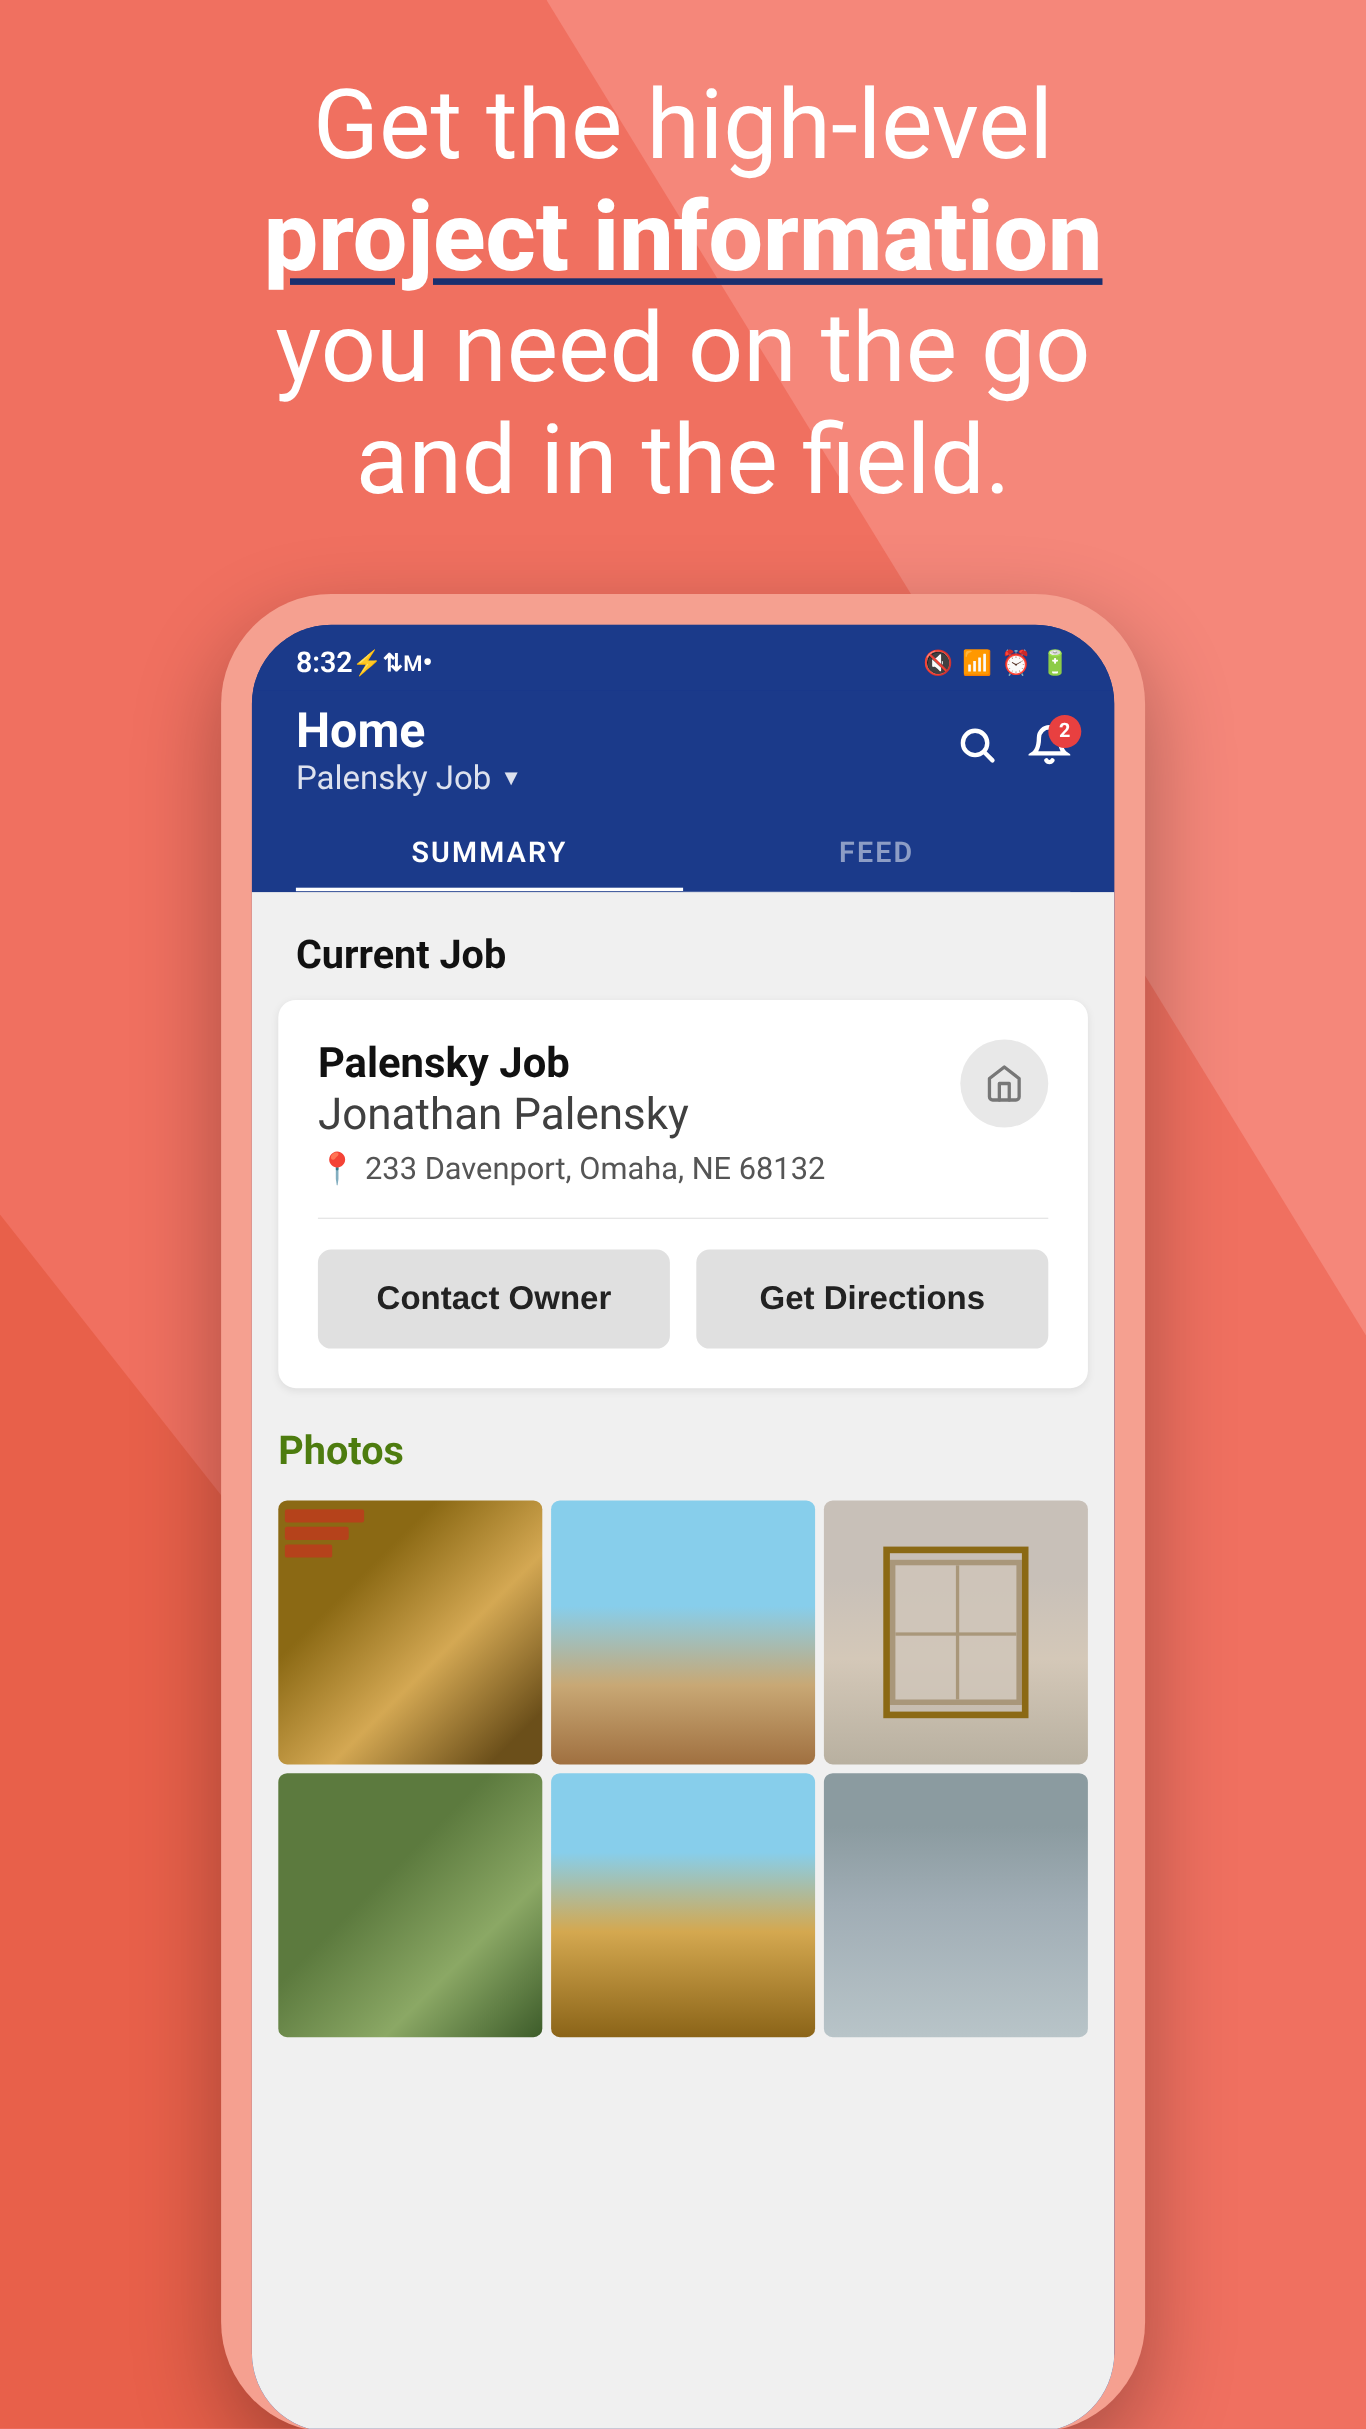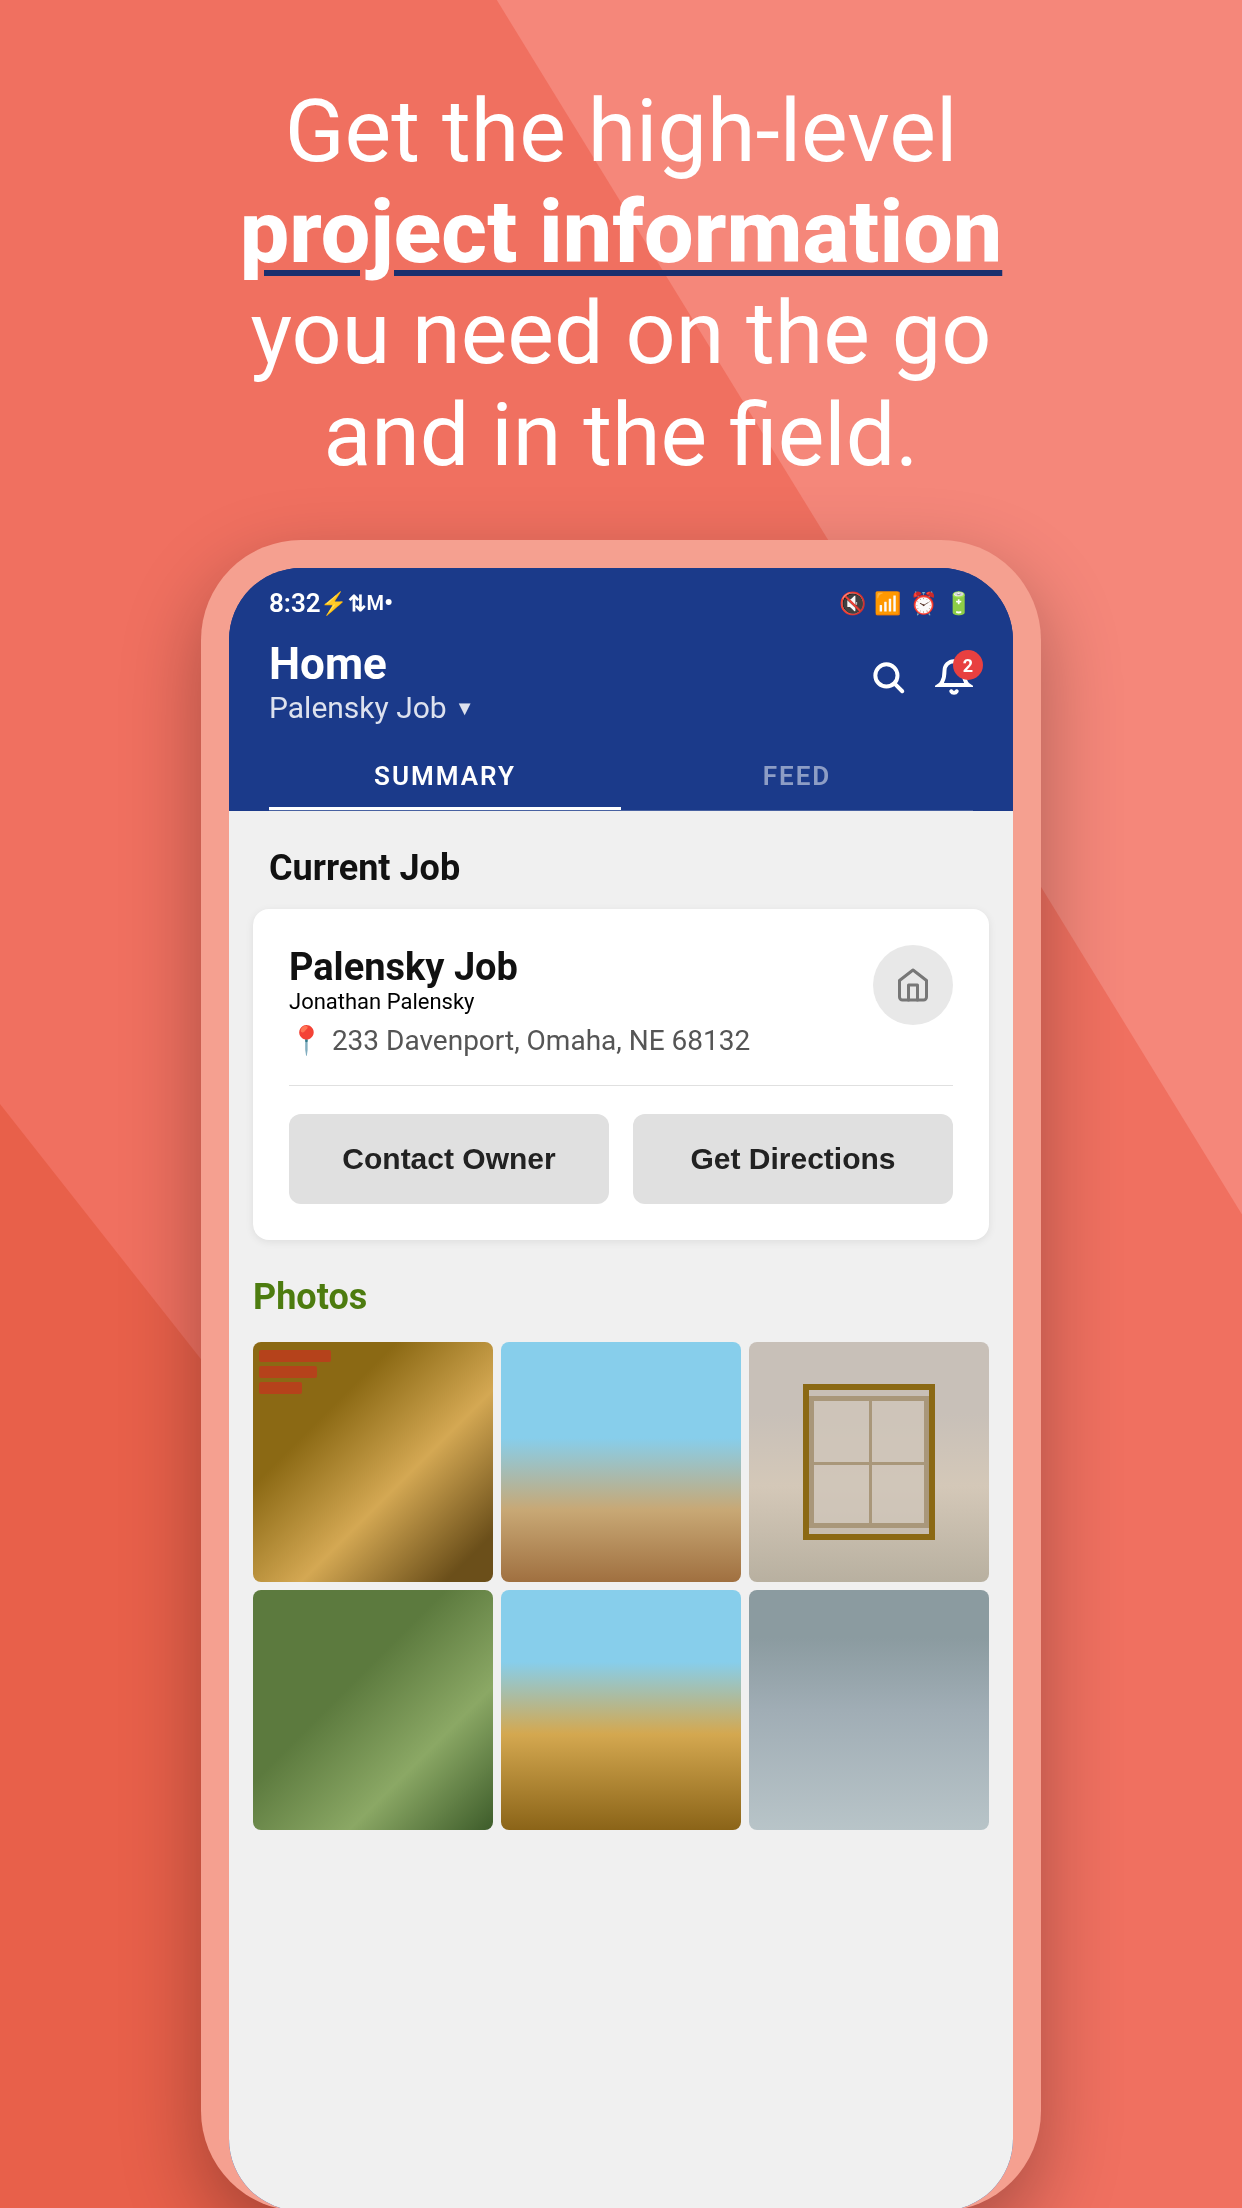--- a/index.html
+++ b/index.html
@@ -39,21 +39,21 @@
       left: 0;
       width: 70%;
       height: 50%;
       background: #E8604A;
       clip-path: polygon(0 100%, 100% 100%, 0 0);
     }
 
     
     .hero-text {
       position: absolute;
-      top: 80px;
+      top: 64px;
       left: 0; right: 0;
       text-align: center;
       padding: 0 80px;
       color: white;
       z-index: 10;
     }
 
     .hero-text h1 {
       font-size: 88px;
       font-weight: 400;
@@ -239,22 +239,22 @@
       margin-bottom: 16px;
     }
 
     .job-name {
       font-size: 38px;
       font-weight: 700;
       color: #111;
     }
 
     .job-owner {
-      font-size: 22px;
-      color: #000000;
+      font-size: 40px;
+      color: #404040;
       margin-bottom: 10px;
     }
 
     .job-address {
       font-size: 28px;
       color: #555;
       display: flex;
       align-items: center;
       gap: 8px;
     }

